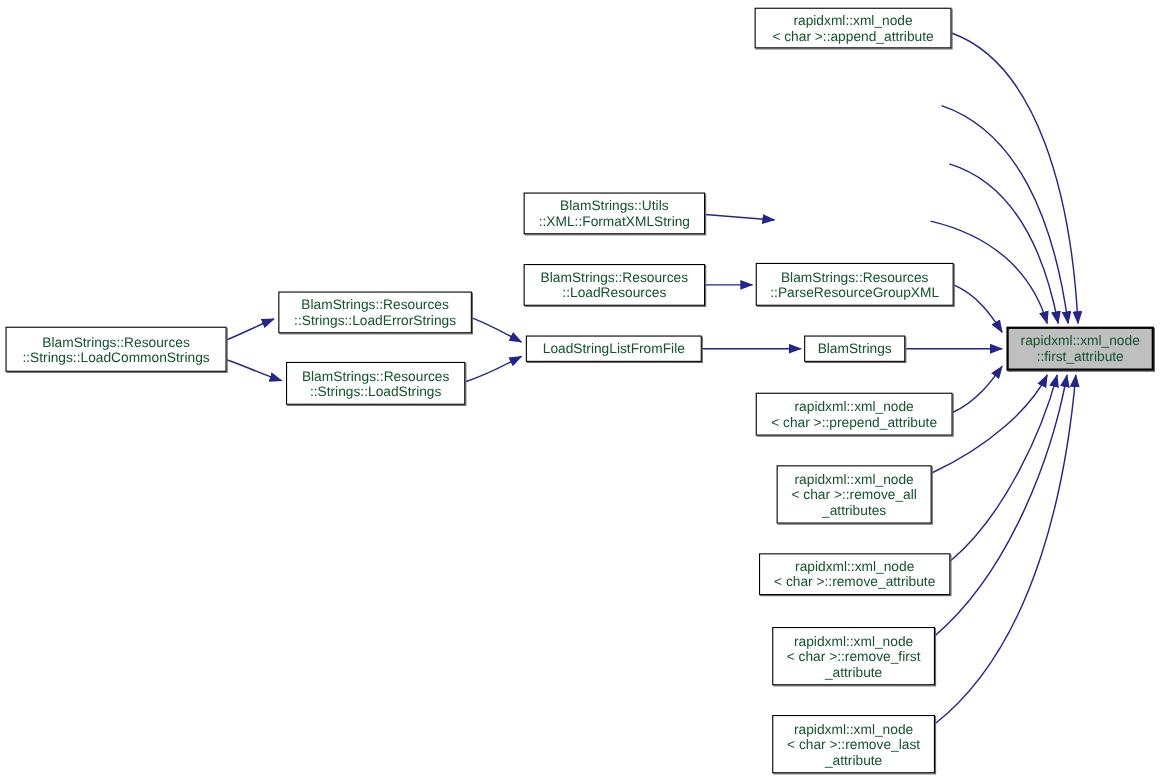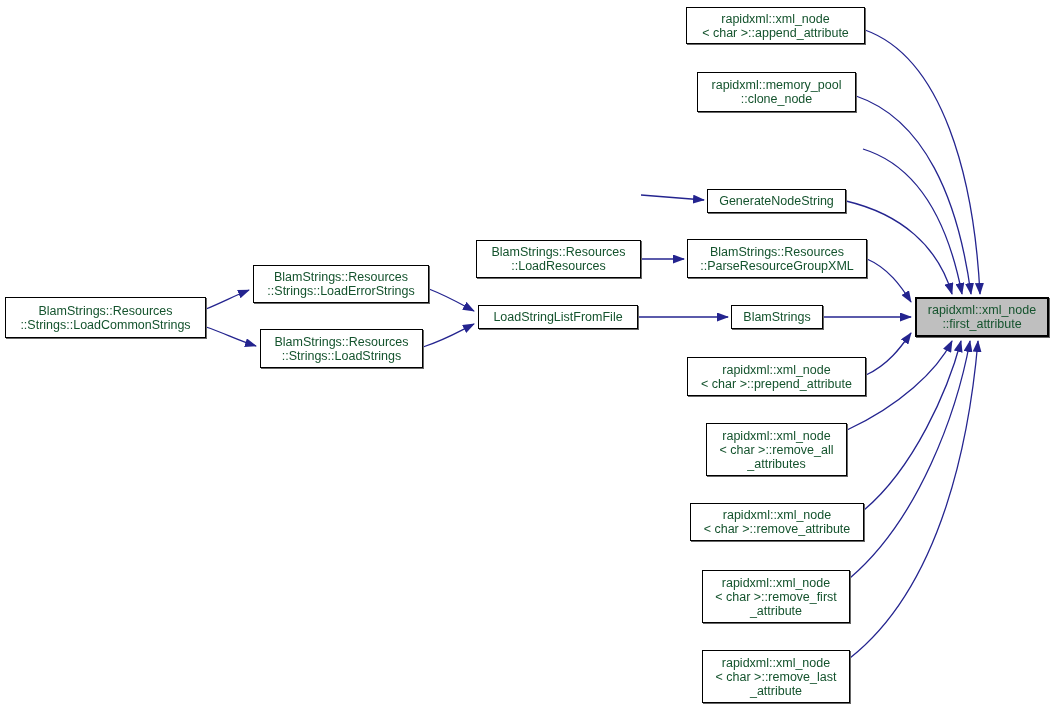--- a/index.html
+++ b/index.html
@@ -95,52 +95,49 @@
   <div class="node" style="left:253px;top:265px;width:176px;height:38px">
     <span class="nl">BlamStrings::Resources
 ::Strings::LoadErrorStrings</span>
   </div>
 
   <div class="node" style="left:260px;top:329px;width:163px;height:39px">
     <span class="nl">BlamStrings::Resources
 ::Strings::LoadStrings</span>
   </div>
 
+  <div class="node" style="left:476px;top:175px;width:165px;height:38px">
+    <span class="nl">BlamStrings::Utils
+::XML::FormatXMLString</span>
+  </div>
 
   <div class="node" style="left:476px;top:240px;width:165px;height:38px">
     <span class="nl">BlamStrings::Resources
 ::LoadResources</span>
   </div>
 
   <div class="node" style="left:478px;top:305px;width:160px;height:24px">
     <span class="nl">LoadStringListFromFile</span>
   </div>
 
   <div class="node" style="left:731px;top:305px;width:92px;height:24px">
     <span class="nl">BlamStrings</span>
   </div>
 
-  <div class="node" style="left:707px;top:189px;width:139px;height:24px">
-    <span class="nl">GenerateNodeString</span>
-  </div>
 
   <div class="node" style="left:687px;top:239px;width:180px;height:39px">
     <span class="nl">BlamStrings::Resources
 ::ParseResourceGroupXML</span>
   </div>
 
   <div class="node" style="left:686px;top:7px;width:179px;height:37px">
     <span class="nl">rapidxml::xml_node
 &lt; char &gt;::append_attribute</span>
   </div>
 
-  <div class="node" style="left:697px;top:72px;width:159px;height:40px">
-    <span class="nl">rapidxml::memory_pool
-::clone_node</span>
-  </div>
 
 
   <div class="node" style="left:687px;top:357px;width:179px;height:39px">
     <span class="nl">rapidxml::xml_node
 &lt; char &gt;::prepend_attribute</span>
   </div>
 
   <div class="node" style="left:706px;top:423px;width:141px;height:53px">
     <span class="nl">rapidxml::xml_node
 &lt; char &gt;::remove_all

